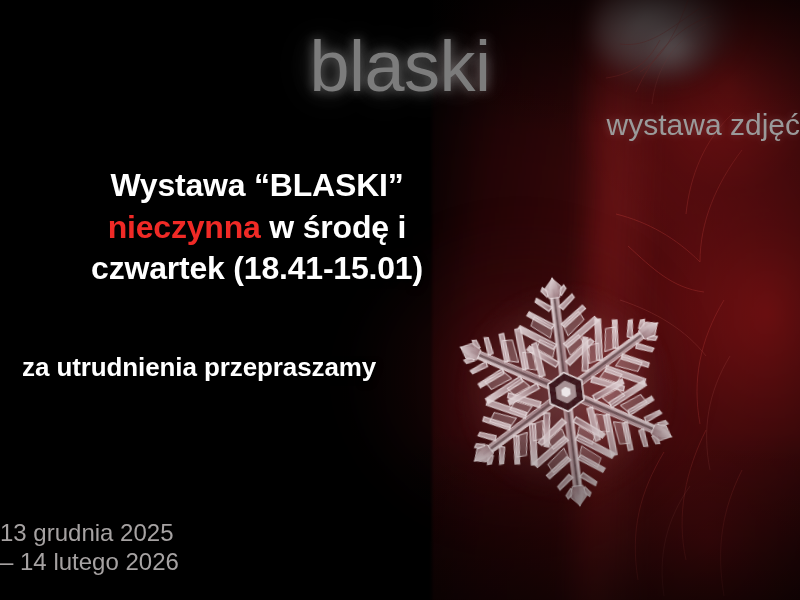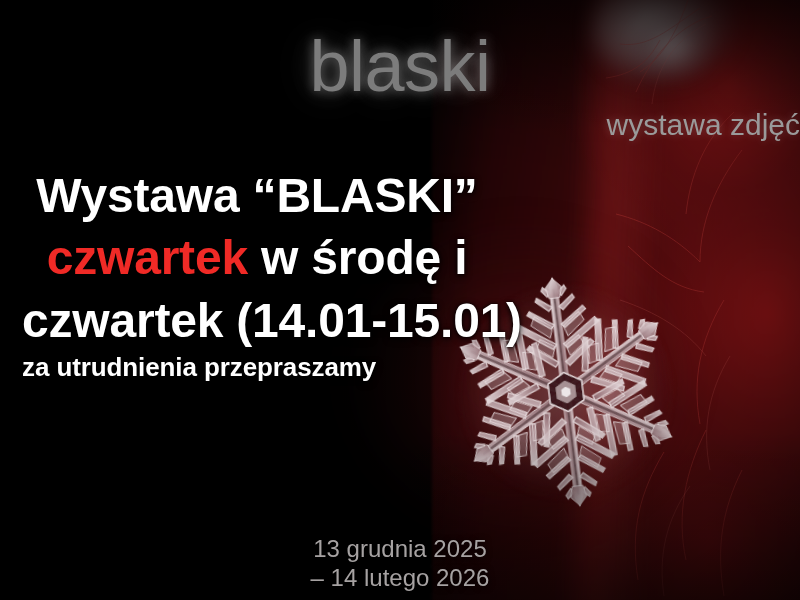--- a/index.html
+++ b/index.html
@@ -173,21 +173,21 @@
   }
 
   .notice {
     position: absolute;
     left: 22px;
     top: 165px;
     width: 470px;
     text-align: center;
   }
   .notice-line {
-    font-size: 48px;
+    font-size: 32px;
     font-weight: 700;
     line-height: 1.30;
     color: #ffffff;
     letter-spacing: -0.2px;
     white-space: nowrap;
     text-shadow: 0 2px 7px rgba(0,0,0,0.95), 0 0 3px rgba(0,0,0,0.9);
   }
   .accent {
     color: #f02a26;
   }
@@ -201,22 +201,21 @@
     font-weight: 700;
     color: #ffffff;
     letter-spacing: -0.1px;
     text-shadow: 0 2px 7px rgba(0,0,0,0.95), 0 0 3px rgba(0,0,0,0.9);
   }
 
   .dates {
     position: absolute;
     left: 0;
     right: 0;
-    bottom: 8px;
-    text-align: center;
+    bottom: 24px;
   }
   .date-line {
     font-size: 24px;
     font-weight: 400;
     line-height: 1.18;
     color: #a6a2a2;
     text-shadow: 0 1px 6px rgba(0,0,0,0.9);
   }
 </style>
 </head>
@@ -330,22 +329,22 @@
 
   <div class="content">
 
     <div class="brand">
       <div class="brand-title">blaski</div>
       <div class="brand-sub">wystawa zdjęć</div>
     </div>
 
     <div class="notice">
       <div class="notice-line">Wystawa “BLASKI”</div>
-      <div class="notice-line"><span class="accent">czwartek</span><span> w środę i</span></div>
-      <div class="notice-line">czwartek (14.01-15.01)</div>
+      <div class="notice-line"><span class="accent">nieczynna</span><span> w środę i</span></div>
+      <div class="notice-line">czwartek (18.41-15.01)</div>
     </div>
 
     <div class="apology">za utrudnienia przepraszamy</div>
 
     <div class="dates">
       <div class="date-line">13 grudnia 2025</div>
       <div class="date-line">– 14 lutego 2026</div>
     </div>
 
   </div>

